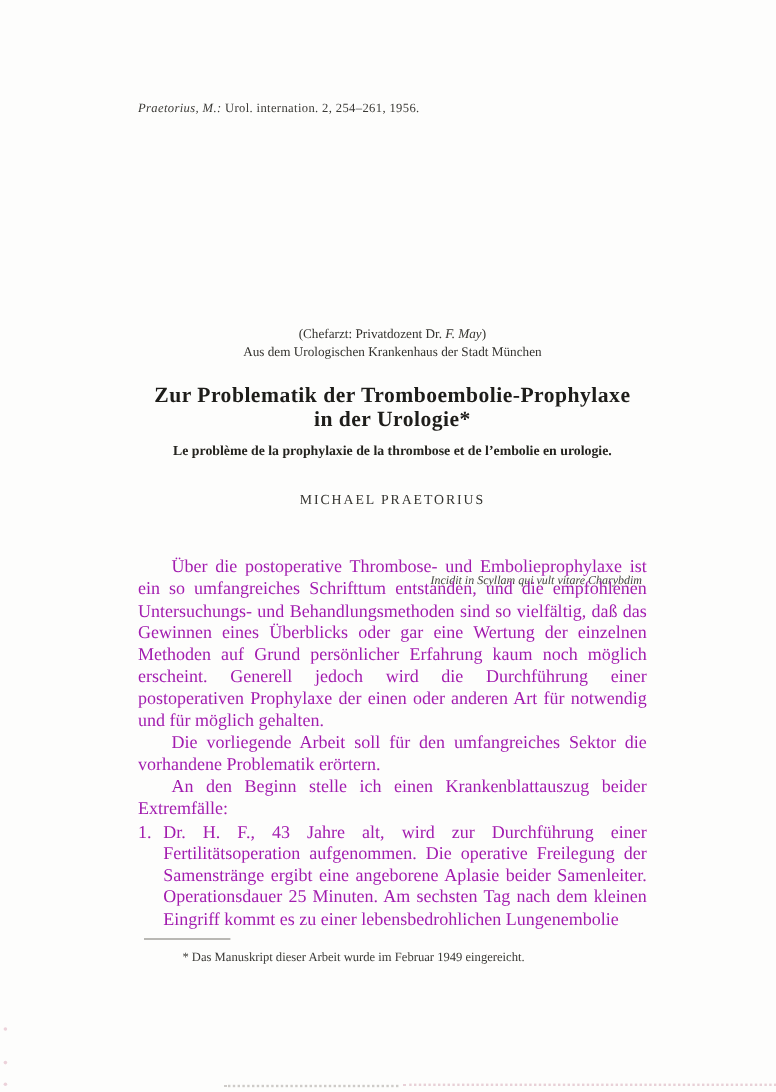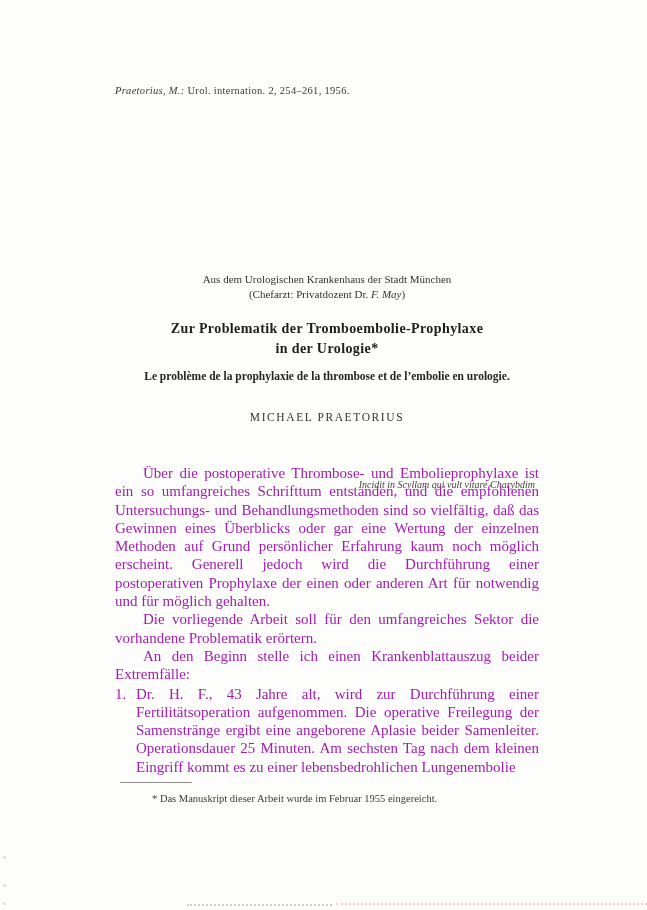--- a/index.html
+++ b/index.html
@@ -47,21 +47,21 @@
   }
   .institution .it { font-style: italic; }
 
   .article-title {
     position: absolute;
     top: 319px;
     left: -20px;
     width: 464px;
     text-align: center;
     font-weight: bold;
-    font-size: 14px;
+    font-size: 18px;
     line-height: 20px;
     letter-spacing: 0.4px;
     color: #1e1d1a;
   }
 
   .subtitles {
     position: absolute;
     top: 368px;
     left: -55px;
     width: 534px;
@@ -175,22 +175,22 @@
 <body>
 
 <div class="scan-page">
   <div class="content">
 
     <div class="citation">
       <span class="it">Praetorius, M.:</span><span> Urol. internation. 2, 254–261, 1956.</span>
     </div>
 
     <div class="institution">
+      <div><span>(Chefarzt: Privatdozent Dr. </span><span class="it">F. May</span><span>)</span></div>
       <div>Aus dem Urologischen Krankenhaus der Stadt München</div>
-      <div><span>(Chefarzt: Privatdozent Dr. </span><span class="it">F. May</span><span>)</span></div>
     </div>
 
     <div class="article-title">
       <div>Zur Problematik der Tromboembolie-Prophylaxe</div>
       <div>in der Urologie*</div>
     </div>
 
     <div class="subtitles">
       <div>Le problème de la prophylaxie de la thrombose et de l’embolie en urologie.</div>
     </div>
@@ -205,21 +205,21 @@
       <p>An den Beginn stelle ich einen Krankenblattauszug beider Extremfälle:</p>
       <div class="case-list">
         <div class="case-item">
           <span class="marker">1.</span>
           <span>Dr. H. F., 43 Jahre alt, wird zur Durchführung einer Fertilitätsoperation aufgenommen. Die operative Freilegung der Samenstränge ergibt eine angeborene Aplasie beider Samenleiter. Operationsdauer 25 Minuten. Am sechsten Tag nach dem kleinen Eingriff kommt es zu einer lebensbedrohlichen Lungenembolie</span>
         </div>
       </div>
     </div>
 
     <div class="footnote-rule"></div>
-    <div class="footnote">* Das Manuskript dieser Arbeit wurde im Februar 1955 eingereicht.</div>
+    <div class="footnote">* Das Manuskript dieser Arbeit wurde im Februar 1949 eingereicht.</div>
 
   </div>
 
   <div class="artifact-dots-gray"></div>
   <div class="artifact-dots-pink"></div>
   <div class="edge-speck" style="top: 856px;"></div>
   <div class="edge-speck" style="top: 884px;"></div>
   <div class="edge-speck" style="top: 902px;"></div>
 </div>
 

